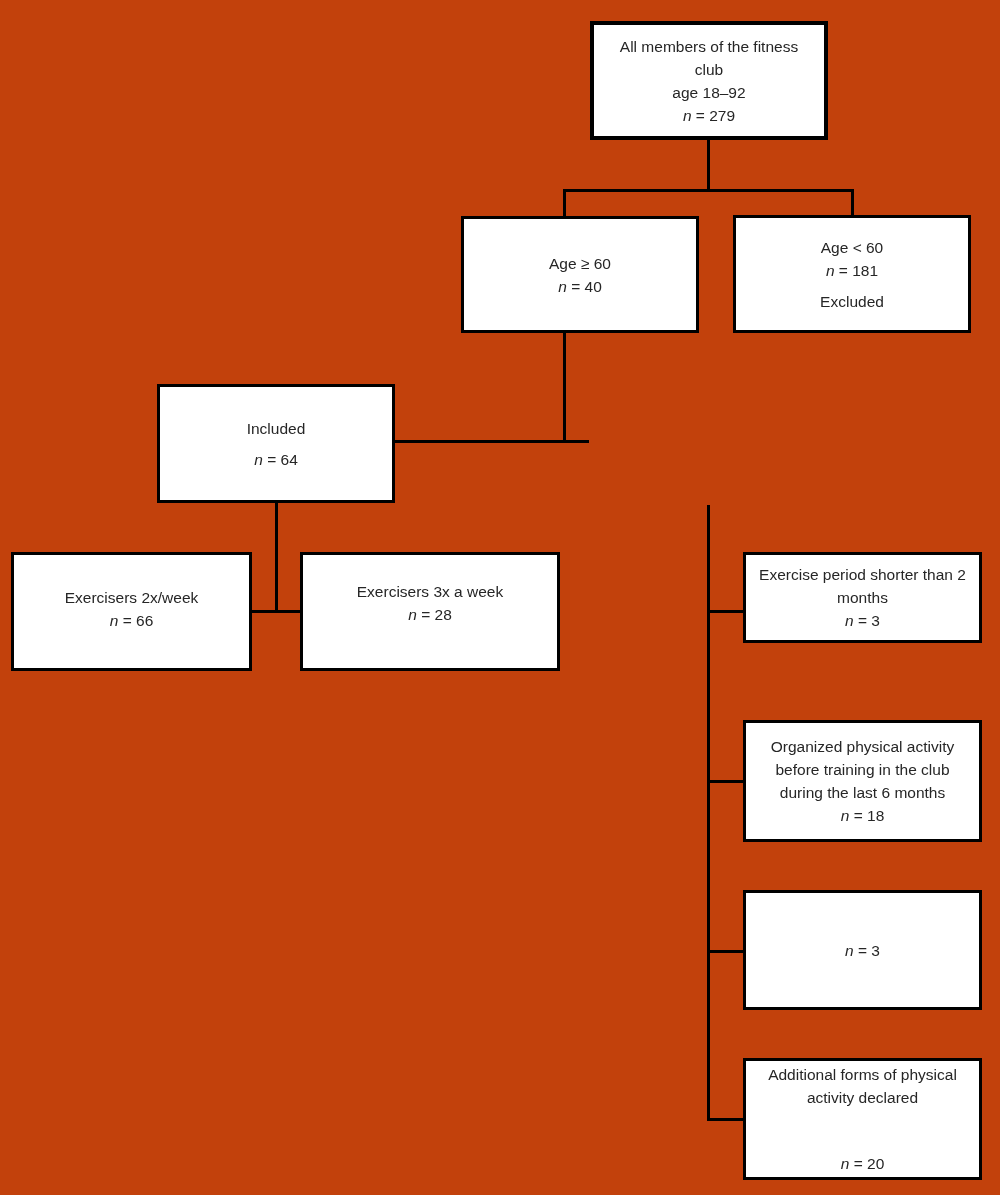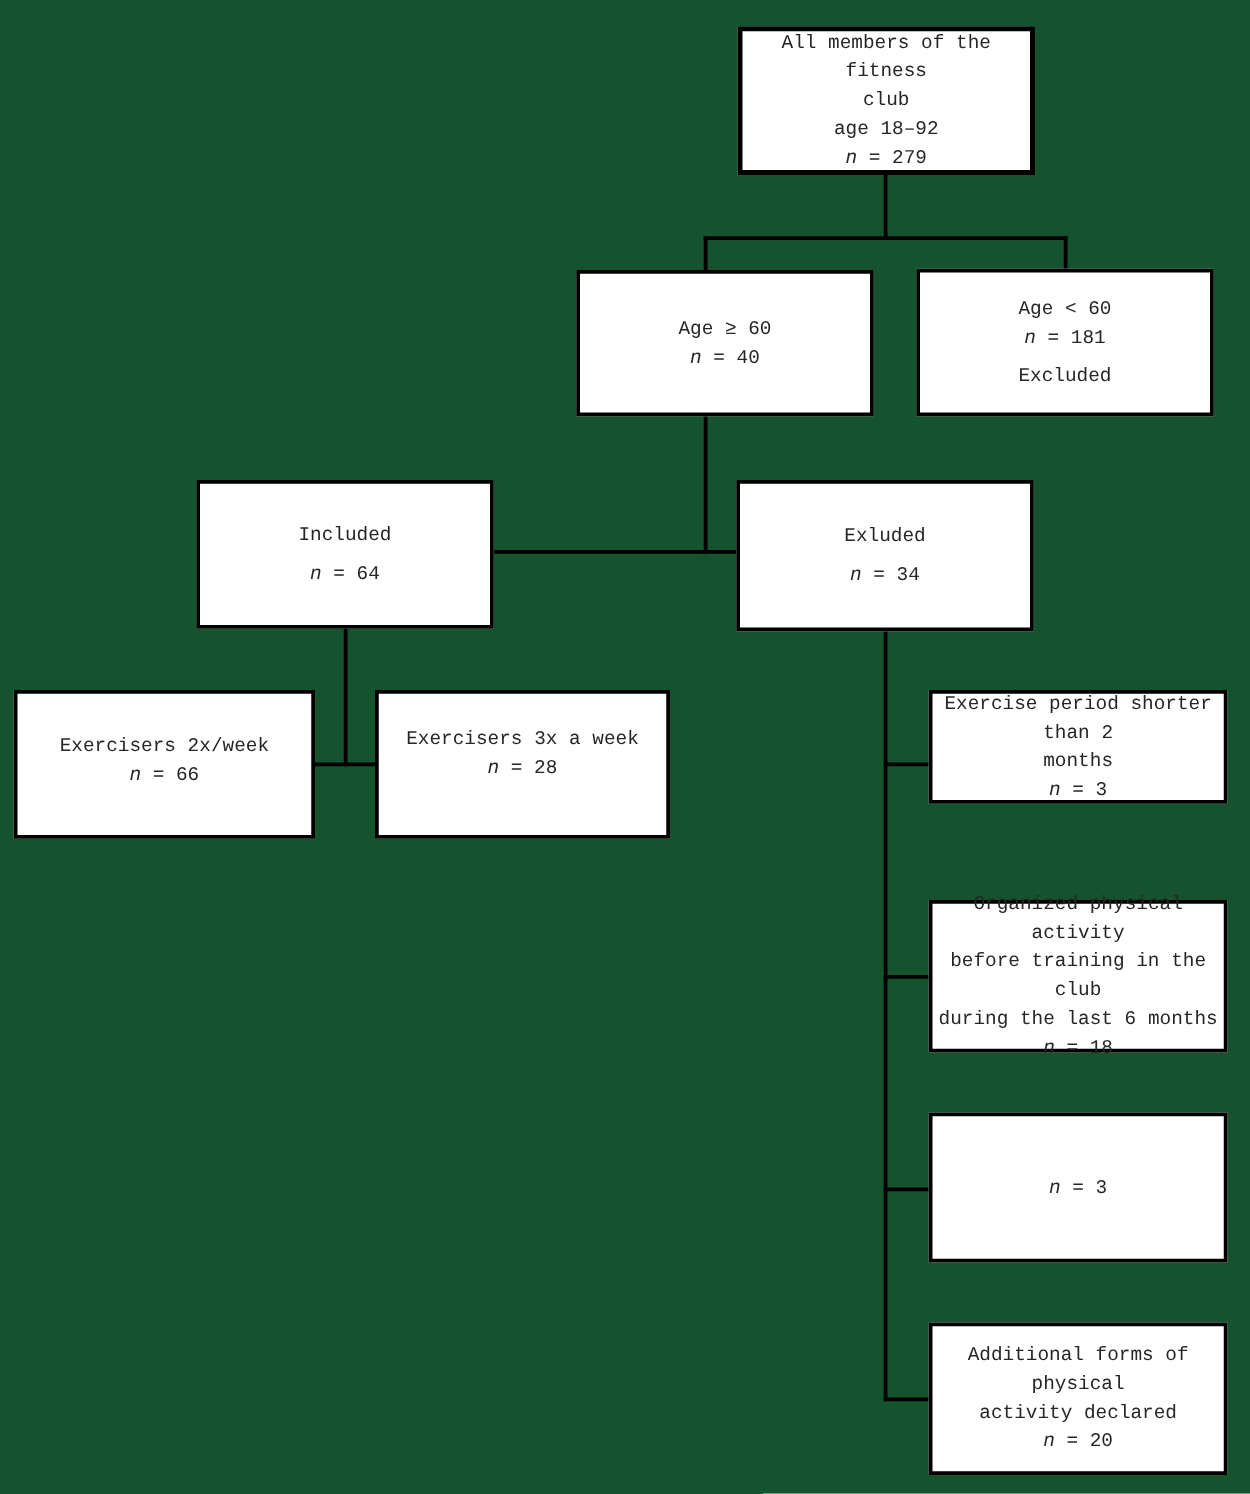--- a/index.html
+++ b/index.html
@@ -4,22 +4,22 @@
 <style>
   html, body {
     margin: 0;
     padding: 0;
     background: #ffffff;
   }
   #canvas {
     position: relative;
     width: 1000px;
     height: 1195px;
-    background: #14532d;
-    font-family: Liberation Mono, monospace;
+    background: #c2410c;
+    font-family: Liberation Sans, sans-serif;
     color: #262626;
   }
   .box {
     position: absolute;
     box-sizing: border-box;
     border: 3px solid #000000;
     background: #ffffff;
     display: flex;
     flex-direction: column;
     align-items: center;
@@ -39,25 +39,25 @@
     background: #000000;
   }
 
   
   #b-top    { left: 590px; top: 21px;   width: 238px; height: 119px; border-width: 4px; }
   #b-age-ge { left: 461px; top: 216px;  width: 238px; height: 117px; }
   #b-age-lt { left: 733px; top: 215px;  width: 238px; height: 118px; }
   #b-incl   { left: 157px; top: 384px;  width: 238px; height: 119px; }
   #b-excl   { left: 589px; top: 384px;  width: 238px; height: 121px; }
   #b-ex2    { left: 11px;  top: 552px;  width: 241px; height: 119px; padding-bottom: 8px; }
-  #b-ex3    { left: 300px; top: 552px;  width: 236px; height: 119px; padding-bottom: 20px; align-items: center; }
+  #b-ex3    { left: 300px; top: 552px;  width: 260px; height: 119px; padding-bottom: 20px; align-items: center; }
   #b-r1     { left: 743px; top: 552px;  width: 239px; height: 91px; }
   #b-r2     { left: 743px; top: 720px;  width: 239px; height: 122px; }
   #b-r3     { left: 743px; top: 890px;  width: 239px; height: 120px; }
-  #b-r4     { left: 743px; top: 1058px; width: 239px; height: 122px; }
+  #b-r4     { left: 743px; top: 1058px; width: 239px; height: 122px; justify-content: space-between; }
 
   
   #l-v-top        { left: 707px; top: 140px;  width: 3px;   height: 52px; }
   #l-h-lvl2       { left: 563px; top: 189px;  width: 291px; height: 3px; }
   #l-v-lvl2-left  { left: 563px; top: 189px;  width: 3px;   height: 27px; }
   #l-v-lvl2-right { left: 851px; top: 189px;  width: 3px;   height: 26px; }
   #l-v-age-down   { left: 563px; top: 333px;  width: 3px;   height: 110px; }
   #l-h-lvl3       { left: 395px; top: 440px;  width: 194px; height: 3px; }
   #l-v-incl-down  { left: 275px; top: 503px;  width: 3px;   height: 110px; }
   #l-h-ex         { left: 252px; top: 610px;  width: 48px;  height: 3px; }
@@ -102,24 +102,20 @@
     <div class="bt">Age &lt; 60</div>
     <div class="nl"><span class="it">n</span><span> = 181</span></div>
     <div class="status-line">Excluded</div>
   </div>
 
   <div class="box" id="b-incl">
     <div class="bt">Included</div>
     <div class="nl gap"><span class="it">n</span><span> = 64</span></div>
   </div>
 
-  <div class="box" id="b-excl">
-    <div class="bt">Exluded</div>
-    <div class="nl gap"><span class="it">n</span><span> = 34</span></div>
-  </div>
 
   <div class="box" id="b-ex2">
     <div class="bt">Exercisers 2x/week</div>
     <div class="nl"><span class="it">n</span><span> = 66</span></div>
   </div>
 
   <div class="box" id="b-ex3">
     <div class="bt">Exercisers 3x a week</div>
     <div class="nl"><span class="it">n</span><span> = 28</span></div>
   </div>

